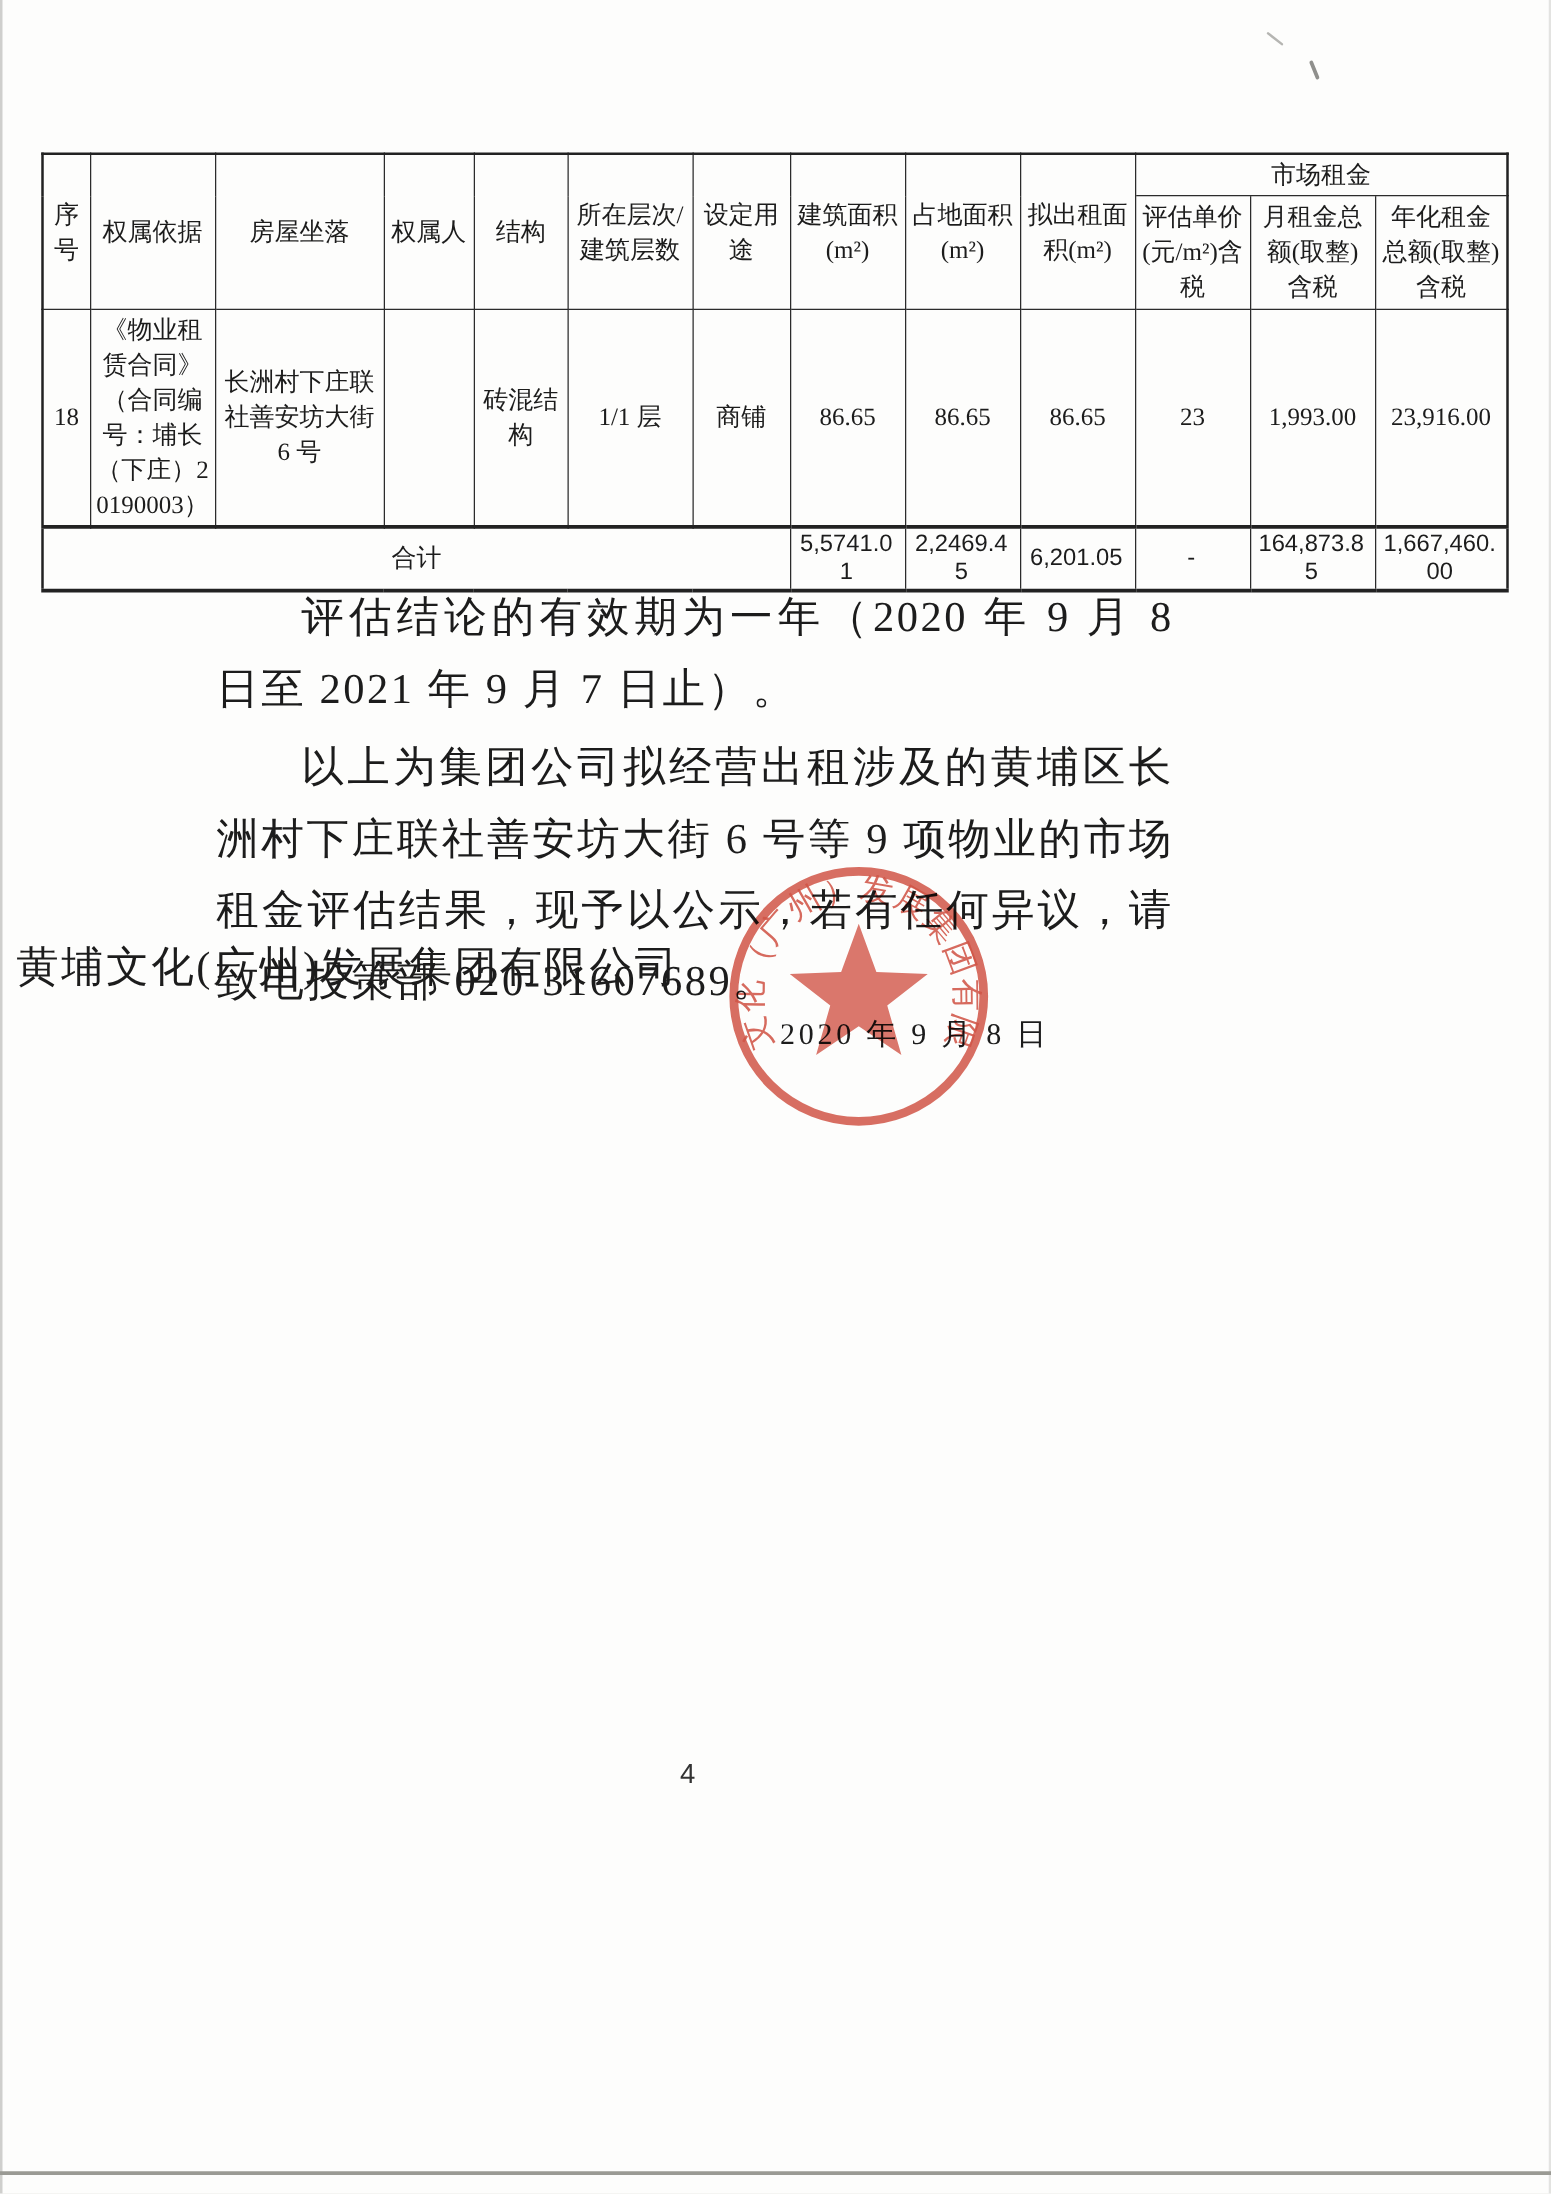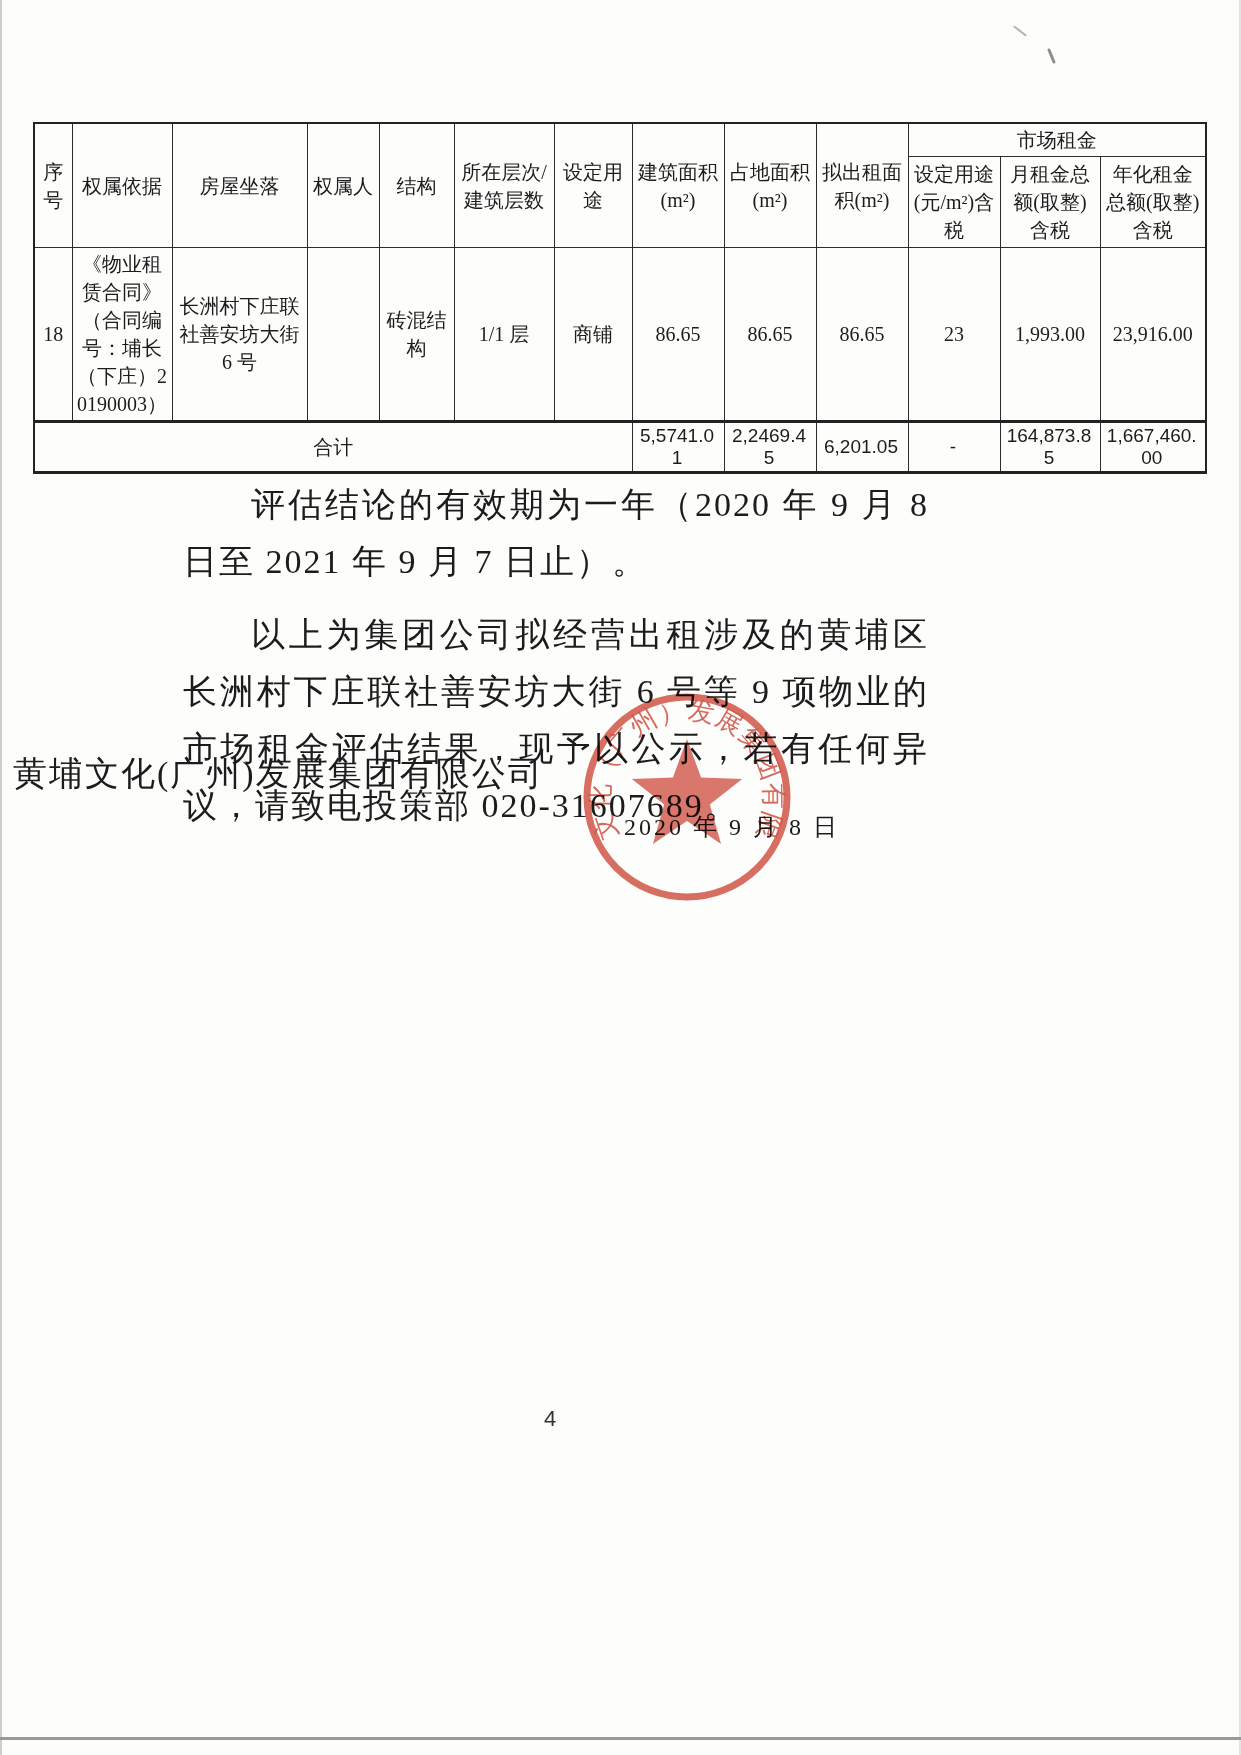--- a/index.html
+++ b/index.html
@@ -49,21 +49,21 @@
   td.num-top{vertical-align:top;padding-top:4px;}
   td.owner-cell{border-top:1.5px solid #fff0;} 
   .seq-num{font-family:"Liberation Sans","DejaVu Sans",sans-serif;}
 
   
   .bodytext{
     position:absolute;left:167px;top:460px;width:778px;
     font-size:34px;line-height:57px;letter-spacing:2px;
     text-align:justify;
   }
-  .bodytext p{margin:16px;text-indent:2em;}
+  .bodytext p{margin:6px;text-indent:2em;}
 
   .company-line{
     position:absolute;left:13px;right:296px;top:751px;
     font-size:34px;letter-spacing:2px;text-align:left;
   }
   .date-line{
     position:absolute;left:0;right:401px;top:811px;
     font-size:24px;letter-spacing:3px;text-align:right;
   }
 
@@ -107,21 +107,21 @@
       <td rowspan="2">权属人</td>
       <td rowspan="2">结构</td>
       <td rowspan="2">所在层次/建筑层数</td>
       <td rowspan="2">设定用途</td>
       <td rowspan="2">建筑面积(m²)</td>
       <td rowspan="2">占地面积(m²)</td>
       <td rowspan="2">拟出租面积(m²)</td>
       <td colspan="3">市场租金</td>
     </tr>
     <tr class="hdr-sub">
-      <td>设定用途 (元/m²)含税</td>
+      <td>评估单价 (元/m²)含税</td>
       <td>月租金总额(取整)含税</td>
       <td>年化租金总额(取整)含税</td>
     </tr>
     <tr class="data-row">
       <td class="seq-num">18</td>
       <td>《物业租赁合同》（合同编号：埔长（下庄）20190003）</td>
       <td>长洲村下庄联社善安坊大街 6 号</td>
       <td class="owner-cell"></td>
       <td>砖混结构</td>
       <td>1/1 层</td>

